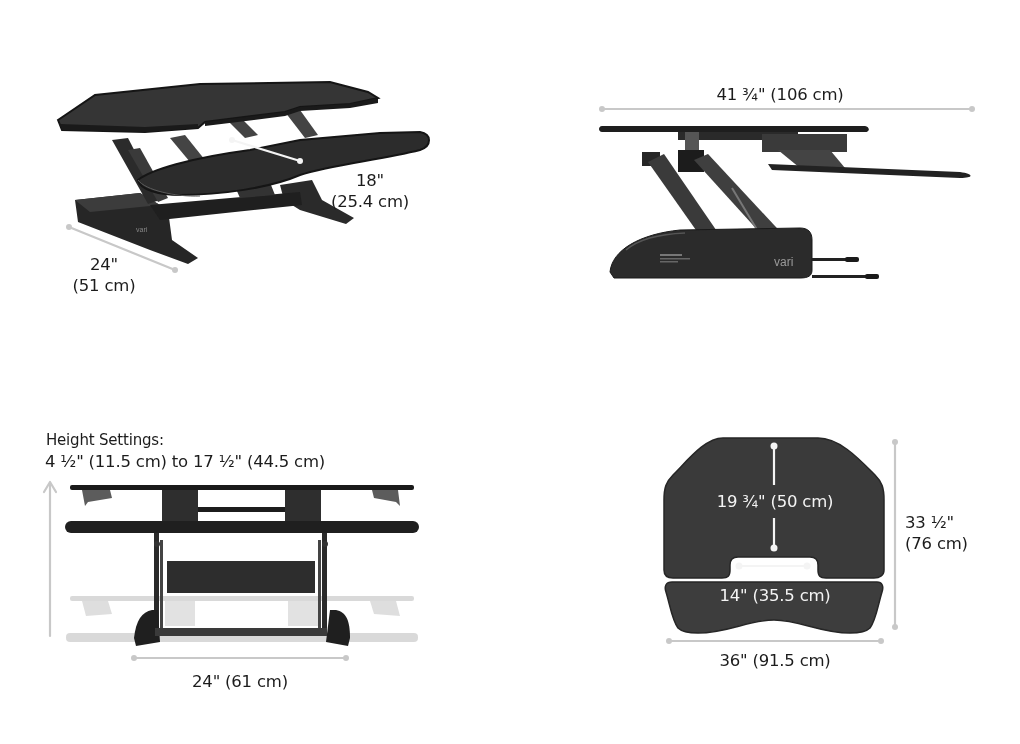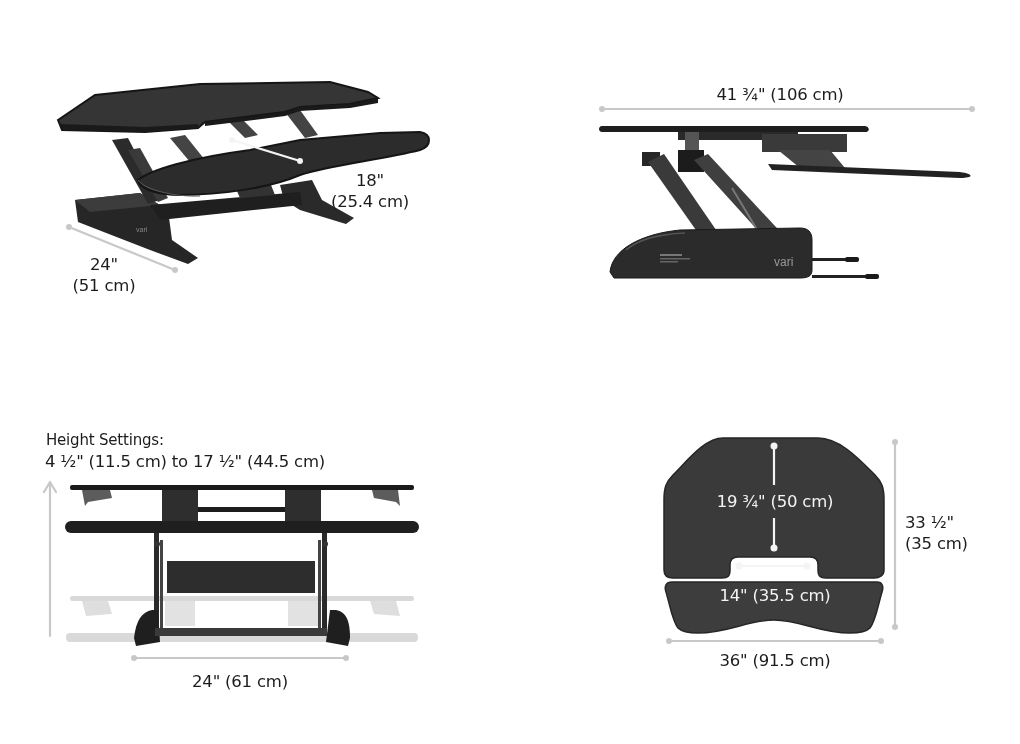--- a/index.html
+++ b/index.html
@@ -172,15 +172,15 @@
 
     <line x1="169" y1="221" x2="381" y2="221" class="dim-line"></line>
     <circle cx="169" cy="221" r="3" class="dim-dot"></circle>
     <circle cx="381" cy="221" r="3" class="dim-dot"></circle>
   </svg>
   <div class="lbl lbl-center lbl-white" style="left:200px;top:71px;width:150px;">19 ¾" (50 cm)</div>
   <div class="lbl lbl-center lbl-white" style="left:200px;top:165px;width:150px;">14" (35.5 cm)</div>
   <div class="lbl lbl-center" style="left:200px;top:230px;width:150px;">36" (91.5 cm)</div>
   <div class="lbl" style="left:405px;top:92px;">
     <div>33 ½"</div>
-    <div>(35 cm)</div>
+    <div>(76 cm)</div>
   </div>
 </div>
 
 </body></html>

